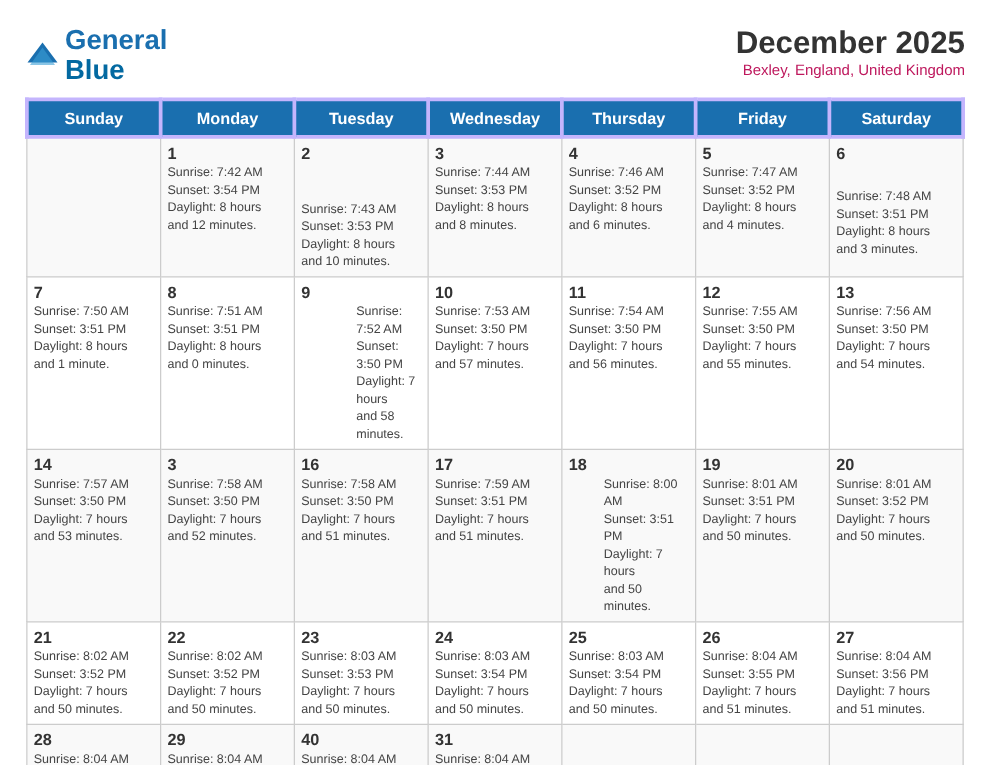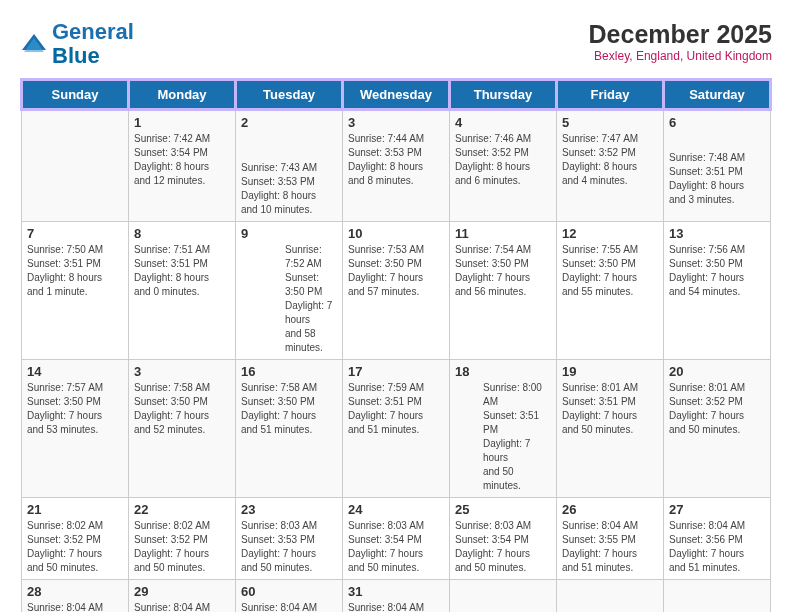--- a/index.html
+++ b/index.html
@@ -332,21 +332,21 @@
 and 52 minutes.</div>
         </td>
         <td>
           <span class="day-num">29</span>
           <div class="day-info" style="white-space: pre-line;">Sunrise: 8:04 AM
 Sunset: 3:57 PM
 Daylight: 7 hours
 and 53 minutes.</div>
         </td>
         <td>
-          <span class="day-num">60</span>
+          <span class="day-num">40</span>
           <div class="day-info" style="white-space: pre-line;">Sunrise: 8:04 AM
 Sunset: 3:58 PM
 Daylight: 7 hours
 and 53 minutes.</div>
         </td>
         <td>
           <span class="day-num">31</span>
           <div class="day-info" style="white-space: pre-line;">Sunrise: 8:04 AM
 Sunset: 3:59 PM
 Daylight: 7 hours

